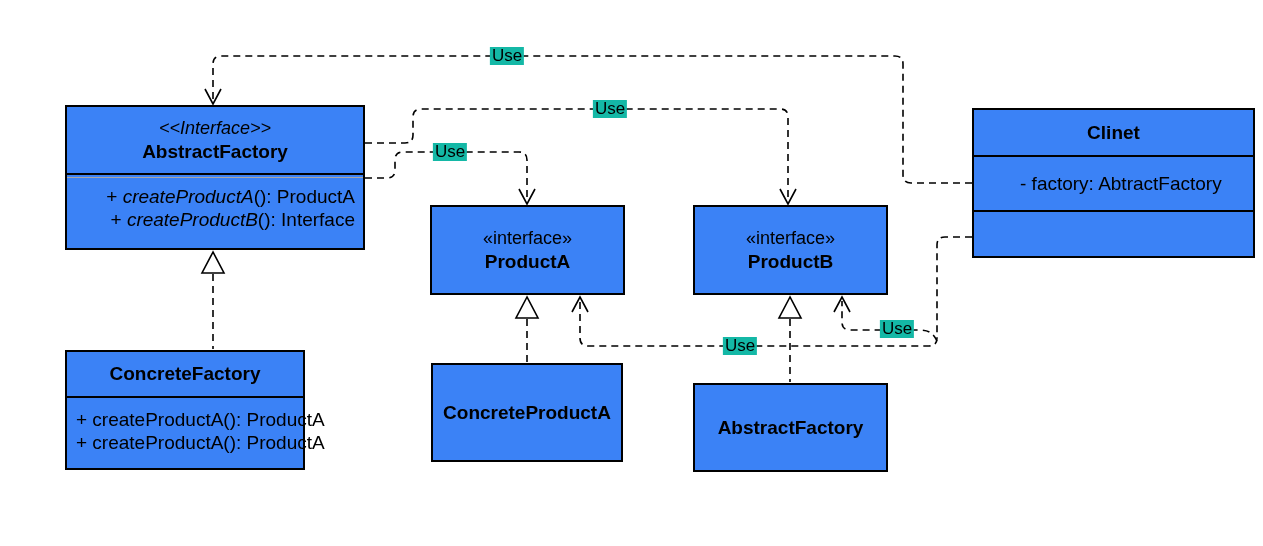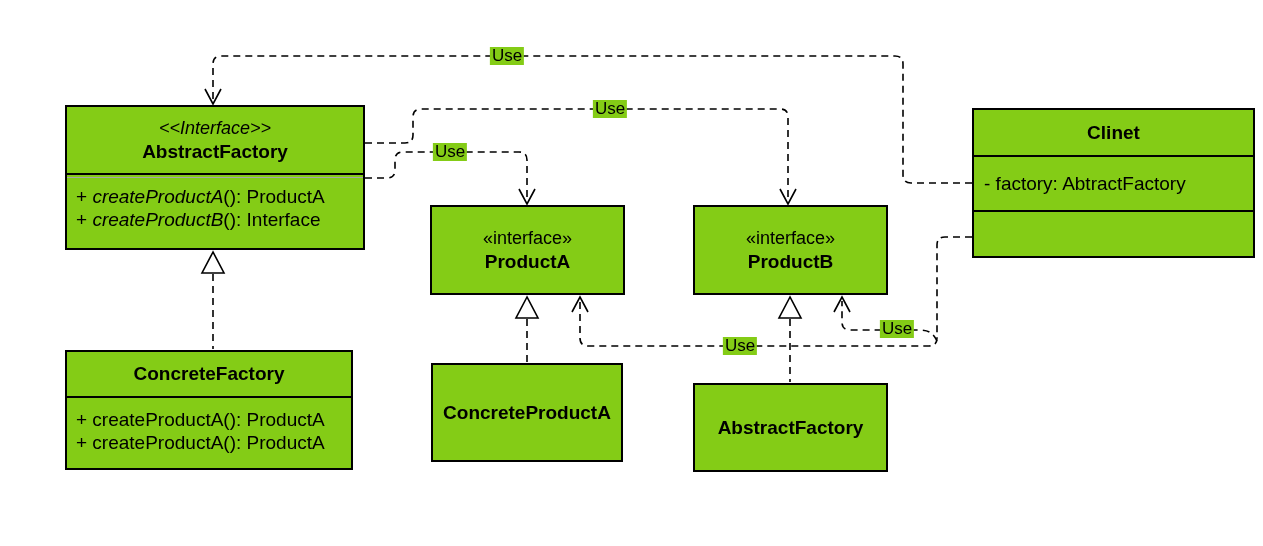--- a/index.html
+++ b/index.html
@@ -17,24 +17,25 @@
     overflow: hidden;
   }
   #edges-svg {
     position: absolute;
     left: 0; top: 0;
     width: 1263px; height: 546px;
   }
   .uml-box {
     position: absolute;
     box-sizing: border-box;
-    background: #84cc16;
+    background: #3b82f6;
     border: 2px solid #000;
     display: flex;
     flex-direction: column;
+    text-align: right;
   }
   .title-compartment {
     display: flex;
     flex-direction: column;
     align-items: center;
     justify-content: center;
     flex: 0 0 auto;
   }
   .stereotype {
     font-size: 18px;
@@ -58,30 +59,31 @@
     font-size: 19px;
     line-height: 23px;
     white-space: nowrap;
   }
   .member .it { font-style: italic; }
   .attr-compartment, .method-compartment {
     display: flex;
     align-items: center;
     padding-left: 10px;
     box-sizing: border-box;
+    margin-left: 36px;
   }
   .attr-compartment .member, .method-compartment .member { line-height: 22px; }
   .single-name-box {
     align-items: center;
     justify-content: center;
   }
   .edge-label {
     position: absolute;
     transform: translate(-50%, -50%);
-    background: #84cc16;
+    background: #14b8a6;
     font-size: 17px;
     line-height: 18px;
     padding: 0 2px;
     white-space: nowrap;
   }
 </style>
 </head>
 <body>
 
 <div id="canvas">
@@ -117,21 +119,21 @@
       <div class="class-name">AbstractFactory</div>
     </div>
     <div class="sep"></div>
     <div class="sub-line"></div>
     <div class="members">
       <div class="member"><span>+ </span><span class="it">createProductA</span><span>(): ProductA</span></div>
       <div class="member"><span>+ </span><span class="it">createProductB</span><span>(): Interface</span></div>
     </div>
   </div>
 
-  <div class="uml-box" style="left:65px; top:350px; width:288px; height:120px;">
+  <div class="uml-box" style="left:65px; top:350px; width:240px; height:120px;">
     <div class="title-compartment" style="height:44px;">
       <div class="class-name">ConcreteFactory</div>
     </div>
     <div class="sep"></div>
     <div class="members" style="padding-top:10px;">
       <div class="member">+ createProductA(): ProductA</div>
       <div class="member">+ createProductA(): ProductA</div>
     </div>
   </div>
 

